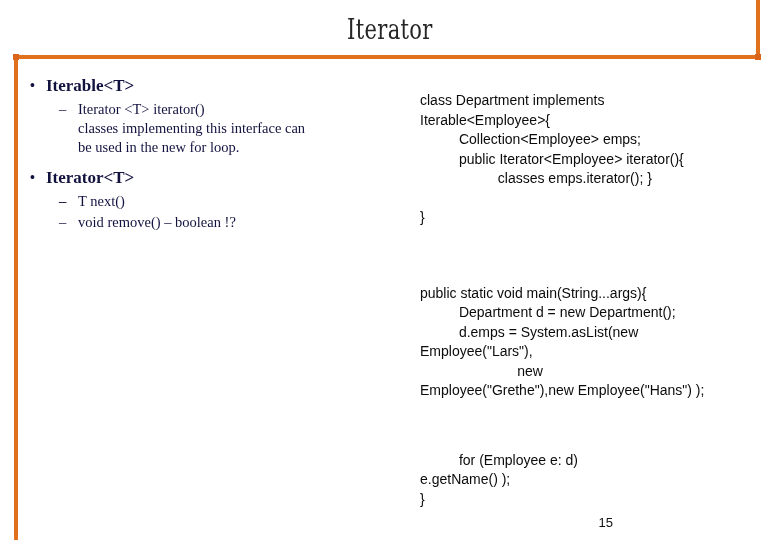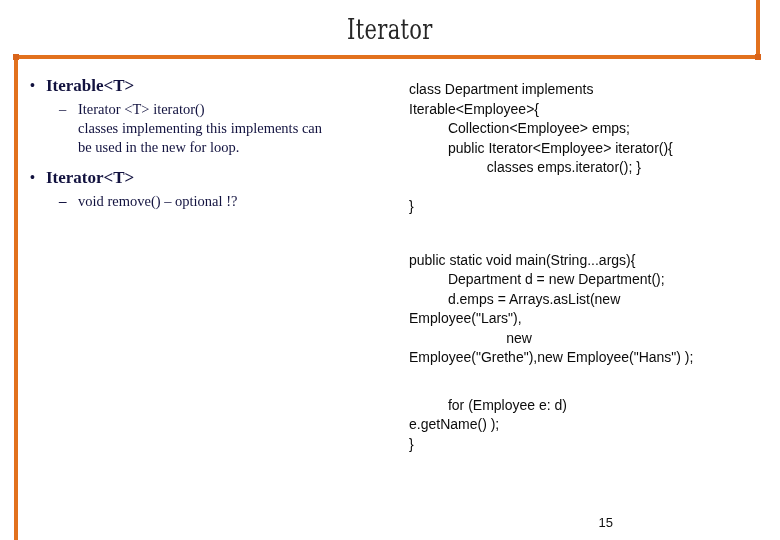--- a/index.html
+++ b/index.html
@@ -134,21 +134,21 @@
     position: absolute;
     left: 405px;
     top: 76px;
     width: 368px;
     font-family: "Liberation Sans", sans-serif;
     font-size: 14px;
     line-height: 19.5px;
     color: #0B0B0B;
   }
   .code-block {
-    margin: 4px;
+    margin: 15px;
   }
   .code-line {
     white-space: pre-wrap;
     word-break: normal;
   }
   .blank-line {
     height: 19.5px;
   }
   .gap-sm { height: 20px; }
   .gap-md { height: 26px; }
@@ -181,42 +181,43 @@
   <div id="left-col">
 
     <div class="bullet-l1">
       <span class="marker">•</span>
       <span>Iterable&lt;T&gt;</span>
     </div>
 
     <div class="bullet-l2">
       <span class="marker">–</span>
       <span class="cont">Iterator &lt;T&gt; iterator()</span>
-      <span class="cont">classes implementing this implements can</span>
+      <span class="cont">classes implementing this interface can</span>
       <span class="cont">be used in the new for loop.</span>
     </div>
 
     <div class="group-gap"></div>
 
     <div class="bullet-l1">
       <span class="marker">•</span>
       <span>Iterator&lt;T&gt;</span>
     </div>
 
     <div class="bullet-l2">
       <span class="marker">–</span>
     </div>
 
     <div class="bullet-l2">
       <span class="marker">–</span>
-    </div>
-
-    <div class="bullet-l2">
-      <span class="marker">–</span>
-      <span class="cont">void remove() – optional !?</span>
+      <span class="cont">T next()</span>
+    </div>
+
+    <div class="bullet-l2">
+      <span class="marker">–</span>
+      <span class="cont">void remove() – boolean !?</span>
     </div>
 
   </div>
 
   <div id="right-col">
 
     <div class="code-block">
       <div class="code-line">class Department implements</div>
       <div class="code-line">Iterable&lt;Employee&gt;{</div>
       <div class="code-line">          Collection&lt;Employee&gt; emps;</div>
@@ -224,21 +225,21 @@
       <div class="code-line">                    classes emps.iterator(); }</div>
       <div class="blank-line"></div>
       <div class="code-line">}</div>
     </div>
 
     <div class="gap-md"></div>
 
     <div class="code-block">
       <div class="code-line">public static void main(String...args){</div>
       <div class="code-line">          Department d = new Department();</div>
-      <div class="code-line">          d.emps = Arrays.asList(new</div>
+      <div class="code-line">          d.emps = System.asList(new</div>
       <div class="code-line">Employee("Lars"),</div>
       <div class="code-line">                         new</div>
       <div class="code-line">Employee("Grethe"),new Employee("Hans") );</div>
     </div>
 
     <div class="gap-sm"></div>
 
     <div class="code-block">
       <div class="code-line">          for (Employee e: d)</div>
       <div class="code-line">e.getName() );</div>

